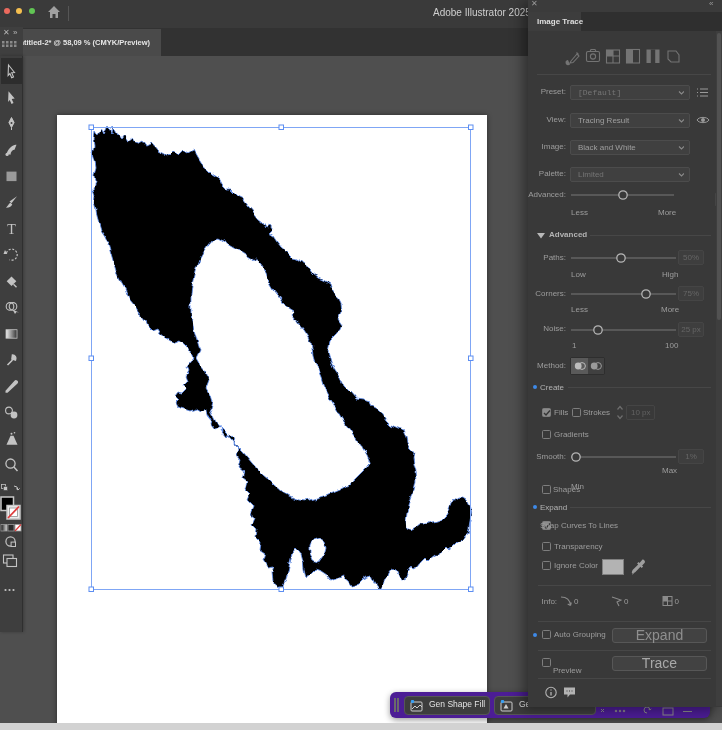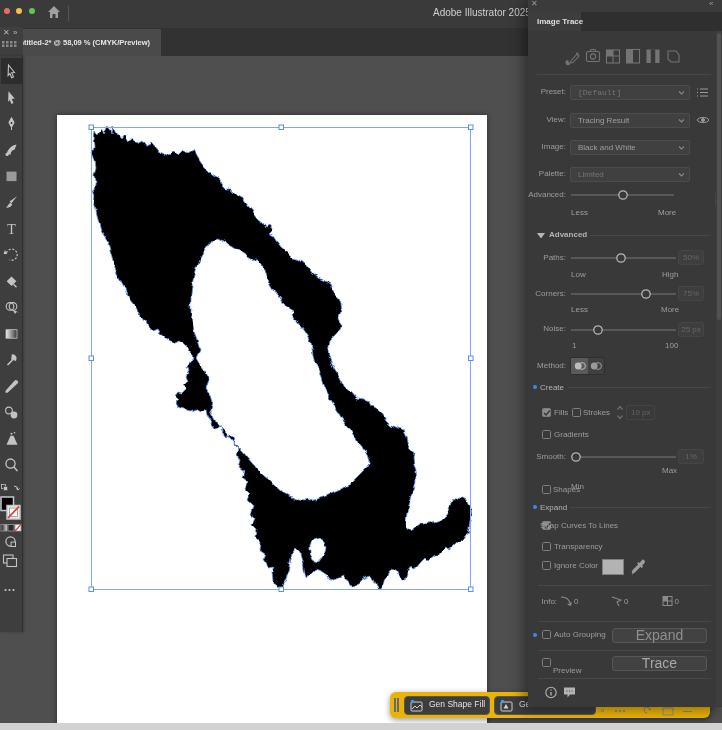--- a/index.html
+++ b/index.html
@@ -34,21 +34,21 @@
   .minmax { position:absolute; color:#9d9d9d; font-size:8px; }
   .cb { position:absolute; width:9px; height:9px; border:1px solid #7e7e7e; border-radius:1.5px; background:transparent; }
   .cb.on { background:#8c8c8c; }
   .cblbl { position:absolute; color:#9d9d9d; font-size:8px; white-space:nowrap; }
   .bluedot { position:absolute; left:5px; width:4px; height:4px; border-radius:50%; background:#3e8ae8; }
   .hdr { position:absolute; color:#b4b4b4; font-size:8px; }
   .hline { position:absolute; height:1px; background:#474747; }
   .btn { position:absolute; left:84px; width:95px; height:15px; background:#424242; border:1px solid #575757; border-radius:3px; color:#8f8f8f; font-size:14px; text-align:center; line-height:13px; }
 
   
-  #genbar { left:390px; top:692px; width:320px; height:26px; background:#eab308; border-radius:6px; box-shadow:0 2px 6px rgba(0,0,0,0.4); }
+  #genbar { left:390px; top:692px; width:320px; height:26px; background:#4c1d95; border-radius:6px; box-shadow:0 2px 6px rgba(0,0,0,0.4); }
   .genbtn { position:absolute; top:4px; height:19px; background:#3d3d3d; border:1px solid #565656; border-radius:4px; color:#e3e3e3; font-size:8.5px; line-height:15px; white-space:nowrap; }
   #bottomstrip { left:0; top:723px; width:722px; height:7px; background:#d2d2d2; }
 </style>
 </head>
 <body>
 <div id="stage">
 
   <div class="abs" id="canvas">
     <div class="abs" id="artboard"></div>
     <svg class="abs" style="left:0;top:-56px;" width="722" height="730" viewBox="0 0 722 730">

